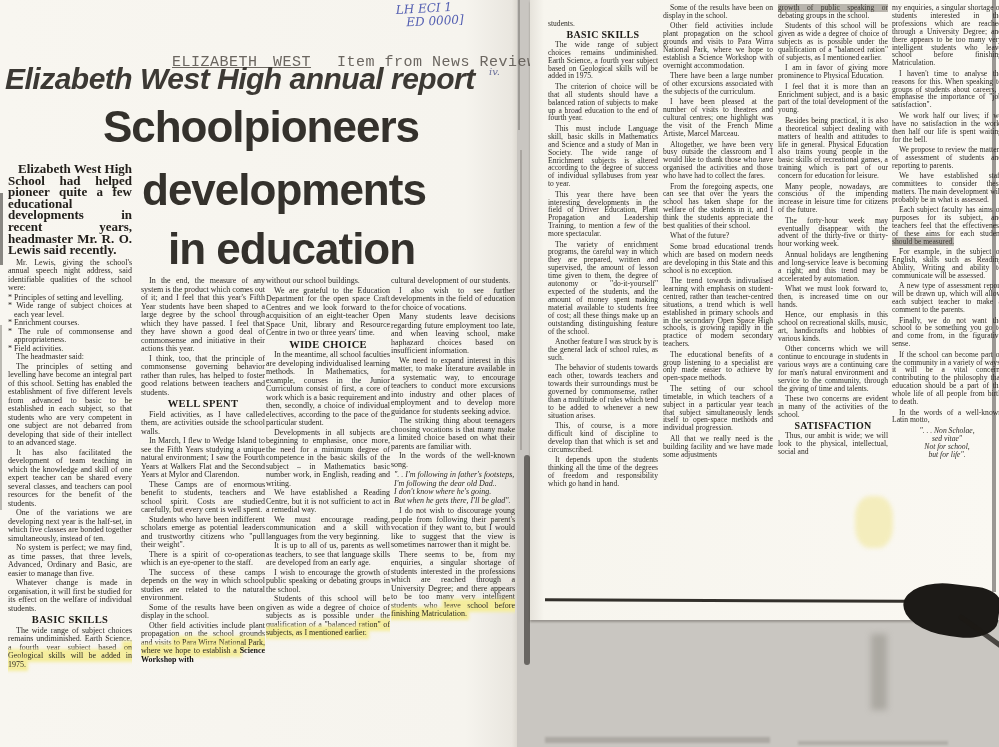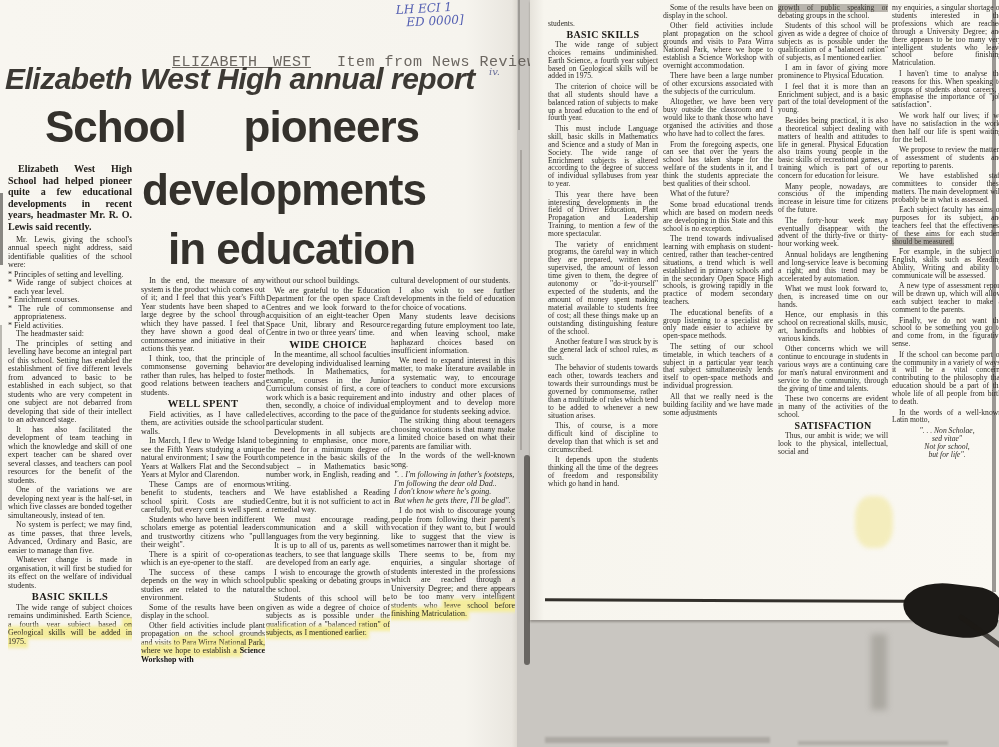--- a/index.html
+++ b/index.html
@@ -43,21 +43,21 @@
   
   .kicker{
     position:absolute;left:5px;top:62px;width:500px;
     font-family:"Liberation Sans",sans-serif;font-weight:700;font-style:italic;
     font-size:30px;color:#3c3934;letter-spacing:-.5px;white-space:nowrap;
   }
   .head-big{
     font-family:"Liberation Sans",sans-serif;font-weight:700;
     color:#34312c;letter-spacing:-1px;white-space:nowrap;position:absolute;
   }
-  .hb1{left:45px;top:102px;width:374px;display:flex;justify-content:space-between;font-size:44px;}
+  .hb1{left:45px;top:102px;width:374px;display:flex;justify-content:flex-end;font-size:44px;}
   .hb2{left:142px;top:165px;font-size:44px;}
   .hb3{left:168px;top:224px;font-size:44px;}
 
   
   .col{
     position:absolute;text-align:justify;color:#2a2722;overflow:hidden;
     font-size:8px;line-height:8.5px;
   }
   .lp .col{width:124px;}
   .col1{left:8px;  top:163px;height:582px;}
@@ -68,21 +68,21 @@
   .rp .col{width:110px;font-size:7.6px;line-height:7.9px;color:#2c2924;}
   .col5{left:18px; top:20px;height:612px;}
   .col6{left:133px;top:4px;height:560px;}
   .col7{left:248px;top:4px;height:566px;width:108px;}
   .col8{left:362px;top:4px;height:590px;width:104px;}
 
   .blk{margin:0 0 1px;text-indent:8px;}
   .rp .blk{margin:0 0 2.5px;text-indent:7px;}
   .blk.frag{text-indent:0;}
   .blk.lead{
-    font-size:10px;line-height:11.6px;font-weight:700;color:#23201c;
+    font-size:13px;line-height:11.6px;font-weight:700;color:#23201c;
     text-indent:10px;margin-bottom:3px;
   }
   .blk.h{
     text-align:center;text-indent:0;font-weight:700;font-size:10.5px;
     letter-spacing:.3px;margin:3px 0 2px;color:#1d1b17;
   }
   .rp .blk.h{font-size:10px;}
   .blk.bullet{text-indent:-6px;padding-left:6px;margin:0;}
   .blk.verse{font-style:italic;text-indent:0;padding-left:3px;margin:2px 0;text-align:left;}
   .blk.verse .seg{display:block;padding-left:6px;text-indent:-6px;}
@@ -141,21 +141,21 @@
     <div class="col col1">
         <p class="blk lead"><span class="seg">Elizabeth West High School had helped pioneer quite a few educational developments in recent years, headmaster Mr. R. O. Lewis said recently.</span></p>
         <p class="blk p"><span class="seg">Mr. Lewis, giving the school's annual speech night address, said identifiable qualities of the school were:</span></p>
         <p class="blk bullet"><span class="seg">* Principles of setting and levelling.</span></p>
         <p class="blk bullet"><span class="seg">* Wide range of subject choices at each year level.</span></p>
         <p class="blk bullet"><span class="seg">* Enrichment courses.</span></p>
         <p class="blk bullet"><span class="seg">* The rule of commonsense and appropriateness.</span></p>
         <p class="blk bullet"><span class="seg">* Field activities.</span></p>
         <p class="blk p"><span class="seg">The headmaster said:</span></p>
         <p class="blk p"><span class="seg">The principles of setting and levelling have become an integral part of this school. Setting has enabled the establishment of five different levels from advanced to basic to be established in each subject, so that students who are very competent in one subject are not debarred from developing that side of their intellect to an advanced stage.</span></p>
-        <p class="blk p"><span class="seg">It has also facilitated the development of team teaching in which the knowledge and skill of one expert teacher can be shared over several classes, and teachers can pool resources for the benefit of the students.</span></p>
+        <p class="blk p"><span class="seg">It has also facilitated the development of team teaching in which the knowledge and skill of one expert teacher can be shared every several classes, and teachers can pool resources for the benefit of the students.</span></p>
         <p class="blk p"><span class="seg">One of the variations we are developing next year is the half-set, in which five classes are bonded together simultaneously, instead of ten.</span></p>
         <p class="blk p"><span class="seg">No system is perfect; we may find, as time passes, that three levels, Advanced, Ordinary and Basic, are easier to manage than five.</span></p>
         <p class="blk p"><span class="seg">Whatever change is made in organisation, it will first be studied for its effect on the welfare of individual students.</span></p>
         <p class="blk h"><span class="seg">BASIC SKILLS</span></p>
         <p class="blk p"><span class="seg">The wide range of subject choices remains undiminished. Earth Science, a fourth year subject based </span><span class="seg hl">on Geological skills will be added in 1975.</span></p>
       </div>
     <div class="col col2">
         <p class="blk p"><span class="seg">In the end, the measure of any system is the product which comes out of it; and I feel that this year's Fifth Year students have been shaped to a large degree by the school through which they have passed. I feel that they have shown a good deal of commonsense and initiative in their actions this year.</span></p>
         <p class="blk p"><span class="seg">I think, too, that the principle of commonsense governing behavior rather than rules, has helped to foster good relations between teachers and students.</span></p>
         <p class="blk h"><span class="seg">WELL SPENT</span></p>
@@ -209,20 +209,21 @@
         <p class="blk p"><span class="seg">The variety of enrichment programs, the careful way in which they are prepared, written and supervised, the amount of lesson time given to them, the degree of autonomy or "do-it-yourself" expected of the students, and the amount of money spent making material available to students free of cost; all these things make up an outstanding distinguishing feature of the school.</span></p>
         <p class="blk p"><span class="seg">Another feature I was struck by is the general lack of school rules, as such.</span></p>
         <p class="blk p"><span class="seg">The behavior of students towards each other, towards teachers and towards their surroundings must be governed by commonsense, rather than a multitude of rules which tend to be added to whenever a new situation arises.</span></p>
         <p class="blk p"><span class="seg">This, of course, is a more difficult kind of discipline to develop than that which is set and circumscribed.</span></p>
         <p class="blk p"><span class="seg">It depends upon the students thinking all the time of the degrees of freedom and responsibility which go hand in hand.</span></p>
       </div>
     <div class="col col6">
         <p class="blk p"><span class="seg">Some of the results have been on display in the school.</span></p>
         <p class="blk p"><span class="seg">Other field activities include plant propagation on the school grounds and visits to Para Wirra National Park, where we hope to establish a Science Workshop with overnight accommodation.</span></p>
         <p class="blk p"><span class="seg">There have been a large number of other excursions associated with the subjects of the curriculum.</span></p>
+        <p class="blk p"><span class="seg">I have been pleased at the number of visits to theatres and cultural centres; one highlight was the visit of the French Mime Artiste, Marcel Marceau.</span></p>
         <p class="blk p"><span class="seg">Altogether, we have been very busy outside the classroom and I would like to thank those who have organised the activities and those who have had to collect the fares.</span></p>
         <p class="blk p"><span class="seg">From the foregoing aspects, one can see that over the years the school has taken shape for the welfare of the students in it, and I think the students appreciate the best qualities of their school.</span></p>
         <p class="blk p"><span class="seg">What of the future?</span></p>
         <p class="blk p"><span class="seg">Some broad educational trends which are based on modern needs are developing in this State and this school is no exception.</span></p>
         <p class="blk p"><span class="seg">The trend towards indivualised learning with emphasis on student-centred, rather than teacher-centred situations, a trend which is well established in primary schools and in the secondary Open Space High schools, is growing rapidly in the practice of modern secondary teachers.</span></p>
         <p class="blk p"><span class="seg">The educational benefits of a group listening to a specialist are only made easier to achieve by open-space methods.</span></p>
         <p class="blk p"><span class="seg">The setting of our school timetable, in which teachers of a subject in a particular year teach that subject simultaneously lends itself to open-space methods and individual progression.</span></p>
         <p class="blk p"><span class="seg">All that we really need is the building facility and we have made some adjustments</span></p>
       </div>
     <div class="col col7">

